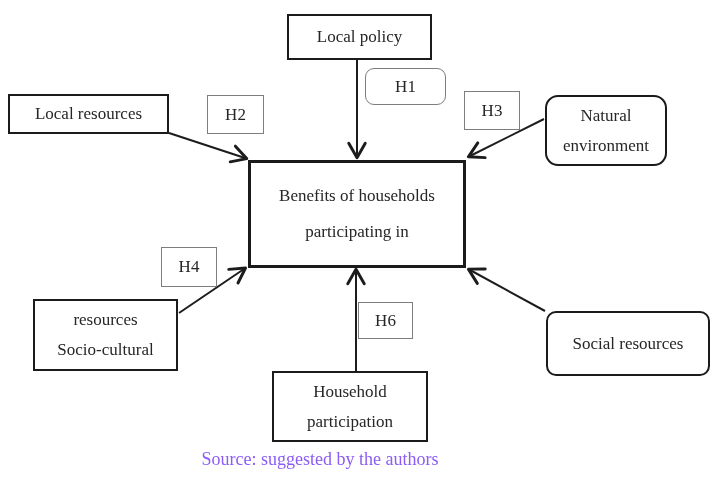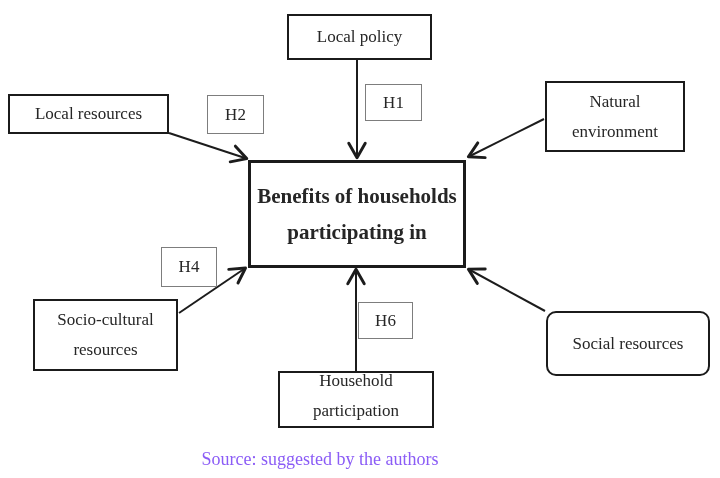--- a/index.html
+++ b/index.html
@@ -28,22 +28,21 @@
     flex-direction:column;
     align-items:center;
     justify-content:center;
     text-align:center;
     font-size:17px;
     line-height:30px;
   }
   .node.center-node{
     border-width:3px;
     line-height:36px;
-    font-size:21px;
-    font-weight:bold;
+    font-size:17px;
   }
   .hlabel{
     position:absolute;
     box-sizing:border-box;
     border:1.5px solid var(--hypothesis-border);
     background:var(--background);
     display:flex;
     align-items:center;
     justify-content:center;
     font-size:17px;
@@ -76,49 +75,52 @@
   </svg>
 
   <div class="node" style="left:287px;top:14px;width:145px;height:46px;">
     <span>Local policy</span>
   </div>
 
   <div class="node" style="left:8px;top:94px;width:161px;height:40px;">
     <span>Local resources</span>
   </div>
 
-  <div class="node" style="left:545px;top:81px;width:140px;height:71px;">
+  <div class="node" style="left:545px;top:95px;width:122px;height:71px;border-radius:13px;">
     <span>Natural</span>
     <span>environment</span>
   </div>
 
   <div class="node center-node" style="left:248px;top:160px;width:218px;height:108px;">
     <span>Benefits of households</span>
     <span>participating in</span>
   </div>
 
   <div class="node" style="left:33px;top:299px;width:145px;height:72px;">
+    <span>resources</span>
     <span>Socio-cultural</span>
-    <span>resources</span>
   </div>
 
-  <div class="node" style="left:278px;top:371px;width:156px;height:57px;justify-content:flex-end;">
+  <div class="node" style="left:272px;top:371px;width:156px;height:71px;">
     <span>Household</span>
     <span>participation</span>
   </div>
 
   <div class="node" style="left:546px;top:311px;width:164px;height:65px;border-radius:10px;">
     <span>Social resources</span>
   </div>
 
-  <div class="hlabel" style="left:365px;top:84px;width:57px;height:37px;">
+  <div class="hlabel" style="left:365px;top:68px;width:81px;height:37px;border-radius:9px;">
     <span>H1</span>
   </div>
   <div class="hlabel" style="left:207px;top:95px;width:57px;height:39px;">
     <span>H2</span>
+  </div>
+  <div class="hlabel" style="left:464px;top:91px;width:56px;height:39px;">
+    <span>H3</span>
   </div>
   <div class="hlabel" style="left:161px;top:247px;width:56px;height:40px;">
     <span>H4</span>
   </div>
   <div class="hlabel" style="left:358px;top:302px;width:55px;height:37px;">
     <span>H6</span>
   </div>
 
   <div class="caption">Source: suggested by the authors</div>
 

